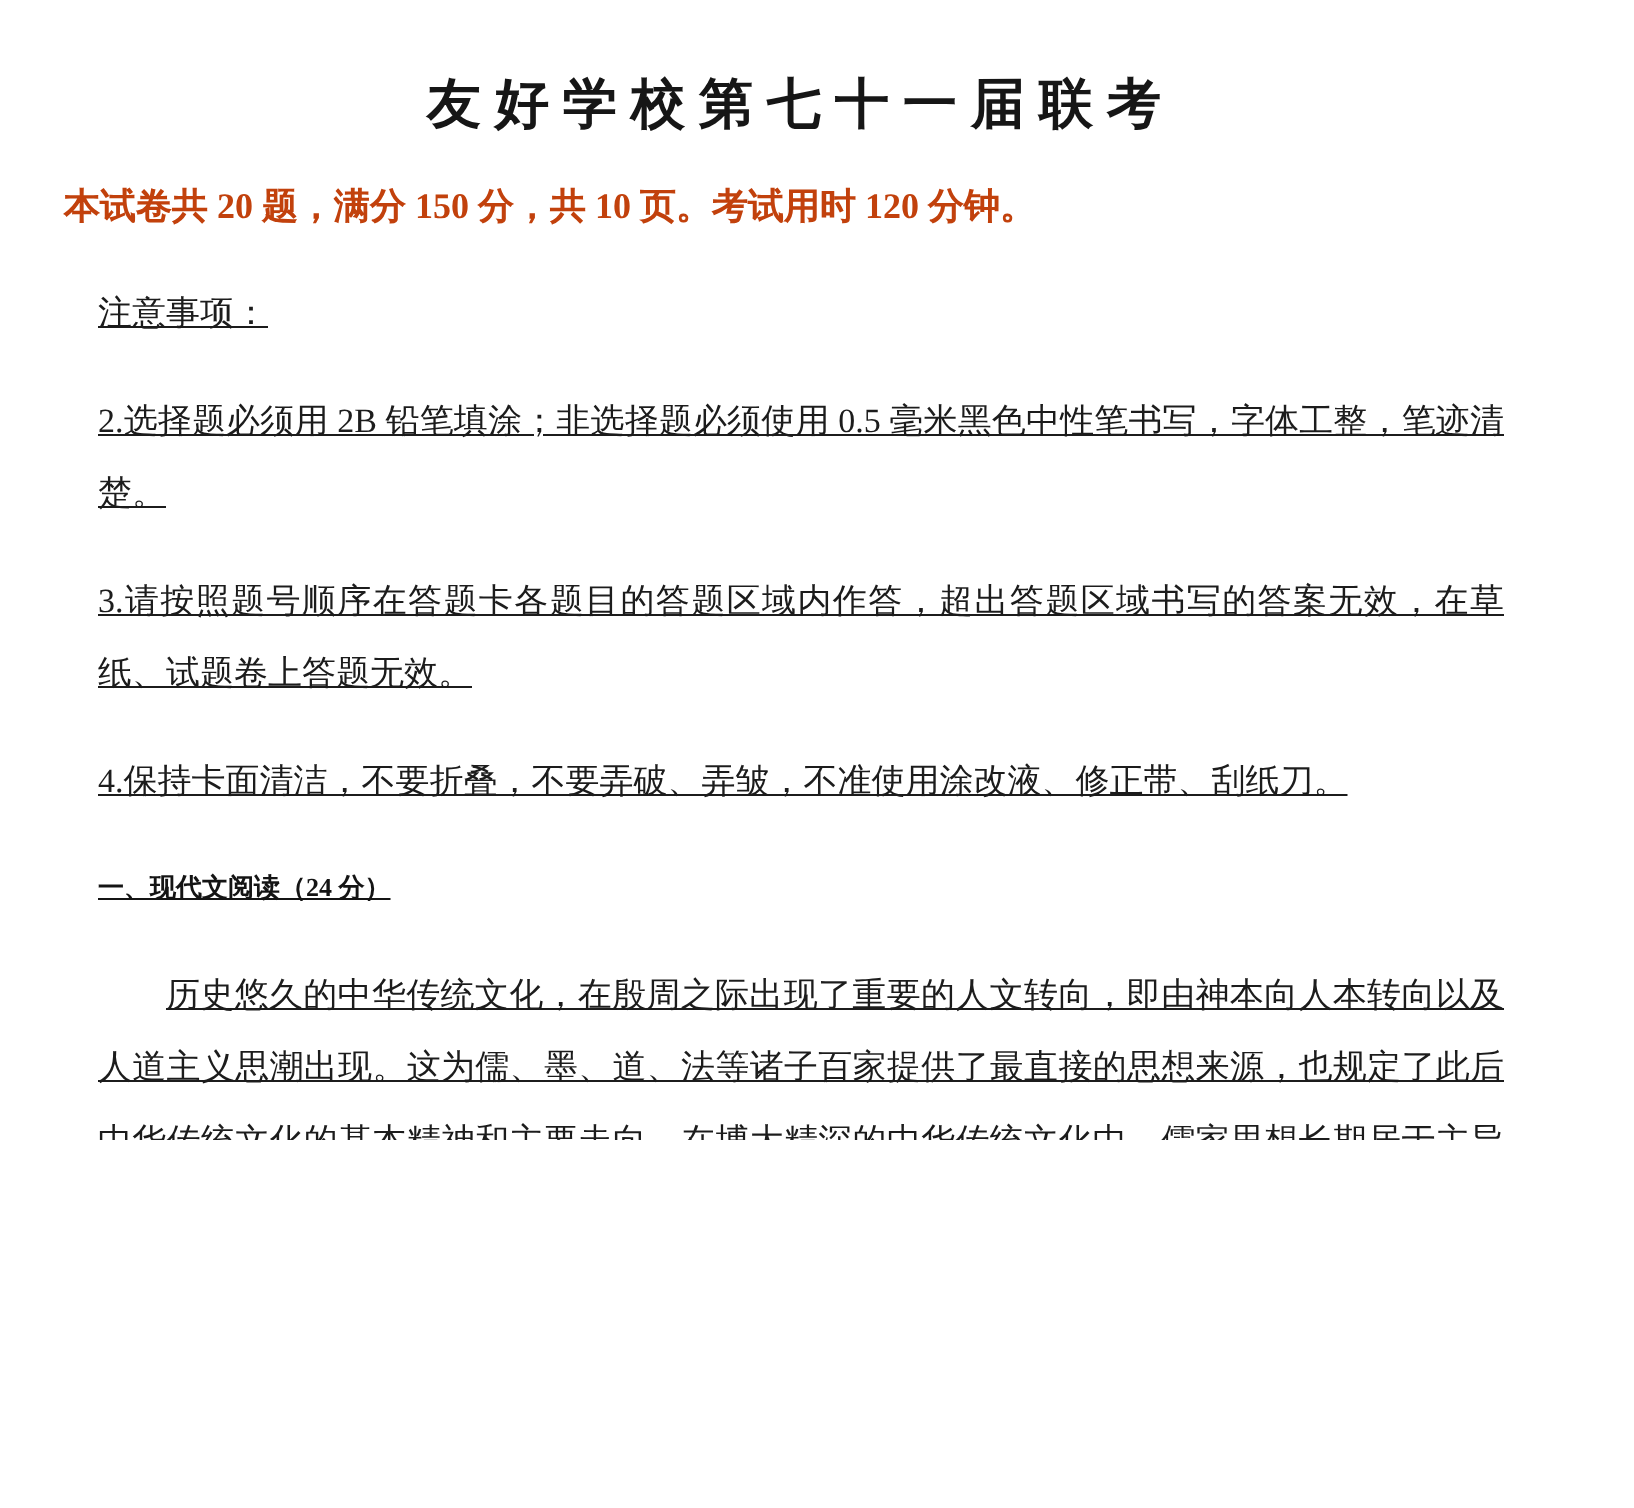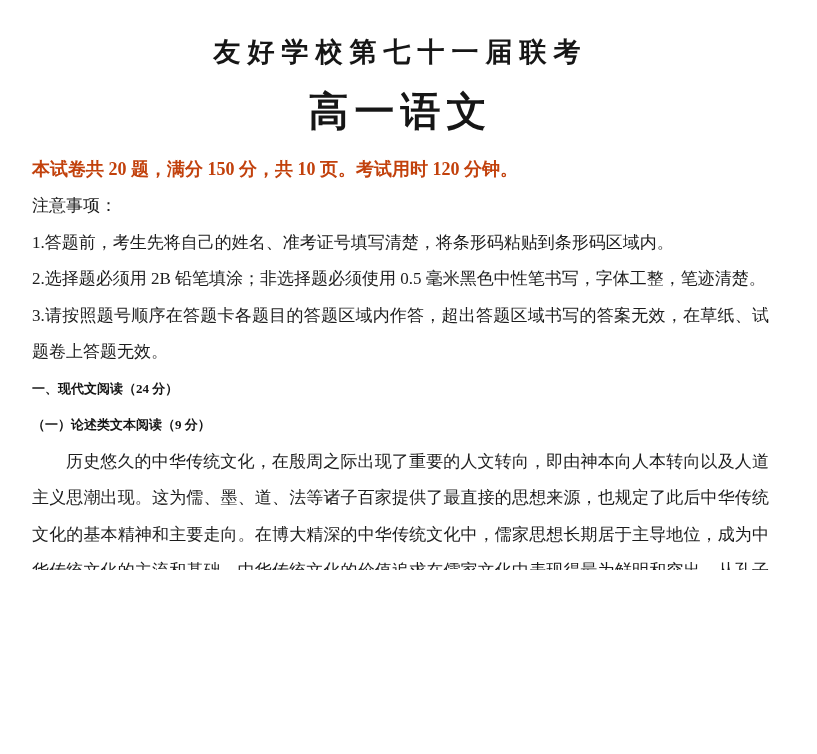--- a/index.html
+++ b/index.html
@@ -42,23 +42,24 @@
     font-size: 18px;
     font-weight: bold;
     line-height: 38px;
     color: #c2410c;
   }
   .bodyflow {
     font-size: 17px;
     line-height: 36.5px;
   }
   .bodyflow p {
-    margin: 0;
+    margin: 17px;
     text-align: justify;
     text-justify: inter-character;
+    text-decoration: underline;
   }
   .notice-label { font-size: 17px; }
   .section-heading,
   .subsection-heading {
     font-weight: bold;
     font-size: 13px;
     color: #141414;
   }
   .passage-para {
     text-indent: 2em;
@@ -95,34 +96,32 @@
     color: rgba(224, 140, 140, 0.48);
     white-space: nowrap;
   }
 </style>
 </head>
 <body>
 
 <div class="page">
 
   <h1 class="title">友好学校第七十一届联考</h1>
-  <h2 class="subtitle">高一语文</h2>
 
   <p class="exam-info">本试卷共 20 题，满分 150 分，共 10 页。考试用时 120 分钟。</p>
 
   <div class="bodyflow">
 
     <p class="notice-label">注意事项：</p>
 
-    <p class="notice-item">1.答题前，考生先将自己的姓名、准考证号填写清楚，将条形码粘贴到条形码区域内。</p>
     <p class="notice-item">2.选择题必须用 2B 铅笔填涂；非选择题必须使用 0.5 毫米黑色中性笔书写，字体工整，笔迹清楚。</p>
     <p class="notice-item">3.请按照题号顺序在答题卡各题目的答题区域内作答，超出答题区域书写的答案无效，在草纸、试题卷上答题无效。</p>
+    <p class="notice-item">4.保持卡面清洁，不要折叠，不要弄破、弄皱，不准使用涂改液、修正带、刮纸刀。</p>
 
     <p class="section-heading">一、现代文阅读（24 分）</p>
-    <p class="subsection-heading">（一）论述类文本阅读（9 分）</p>
 
     <p class="passage-para">历史悠久的中华传统文化，在殷周之际出现了重要的人文转向，即由神本向人本转向以及人道主义思潮出现。这为儒、墨、道、法等诸子百家提供了最直接的思想来源，也规定了此后中华传统文化的基本精神和主要走向。在博大精深的中华传统文化中，儒家思想长期居于主导地位，成为中华传统文化的主流和基础。中华传统文化的价值追求在儒家文化中表现得最为鲜明和突出。从孔子开始，儒家就致力于以仁为核心，仁礼相辅互动的理论构建，由此出发，便有“仁者爱人”“克己复礼为仁”</p>
 
   </div>
 
   <div class="watermark">
     <div class="wm-name"><span>育</span><span class="wm-star">星</span><span>教育网</span></div>
     <div class="wm-url">www.ht88.com</div>
   </div>
 

